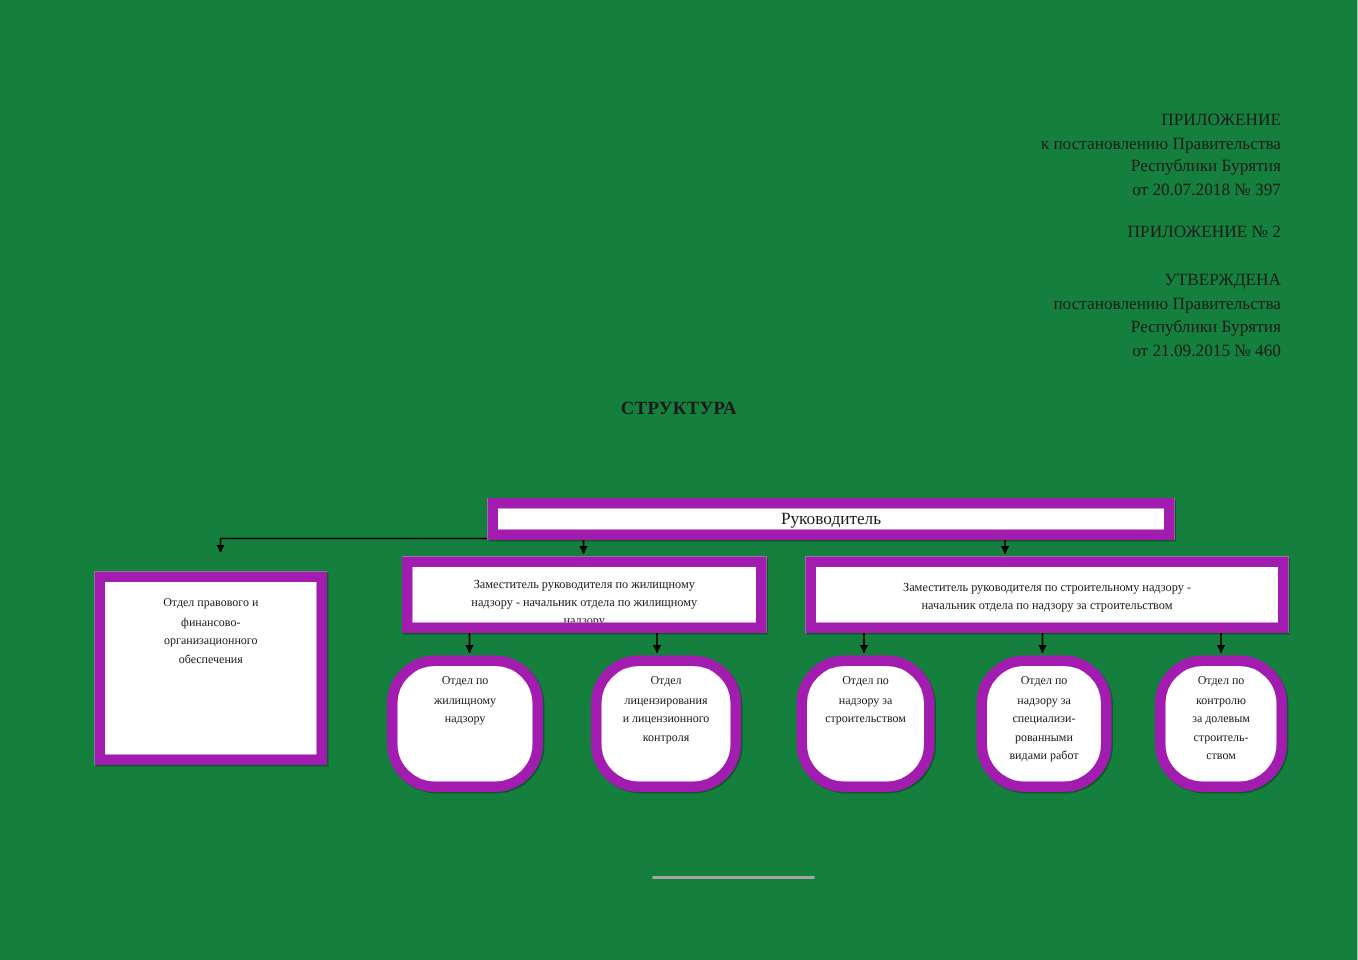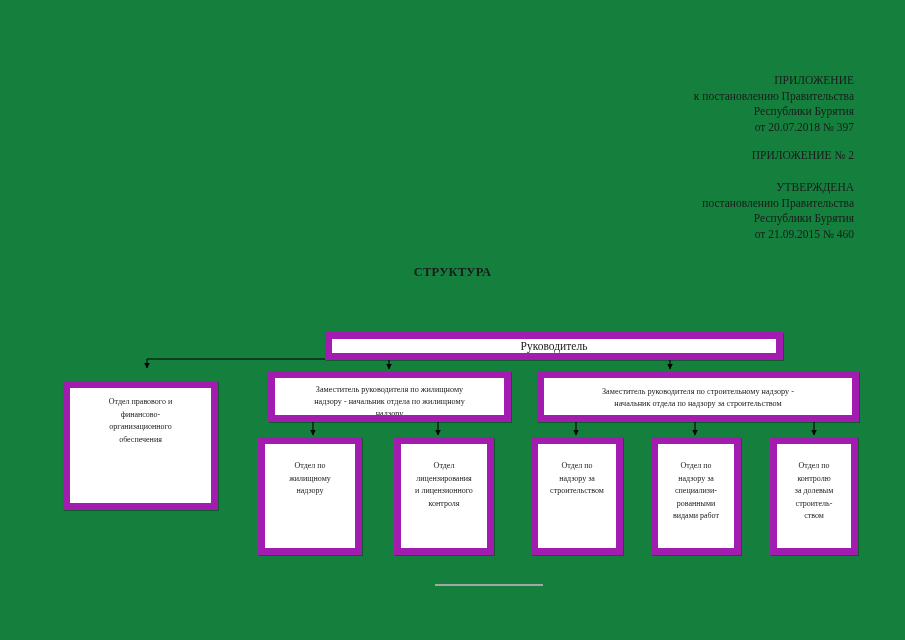--- a/index.html
+++ b/index.html
@@ -121,22 +121,23 @@
     top: 371px;
     width: 322px;
     height: 51px;
     padding-top: 8px;
   }
   #node-dep-build .txt { font-size: 8.2px; line-height: 12px; text-align: center; }
 
   
   .leaf {
     top: 437px;
-    height: 118px;
-    padding-top: 16px;
+    height: 91px;
+    padding-top: 4px;
+    border-radius: 32px;
   }
   .leaf .txt { font-size: 8px; line-height: 12.5px; }
 
   #node-housing-sup  { left: 258px; width: 104px; }
   #node-license      { left: 394px; width: 100px; }
   #node-build-sup    { left: 531px; width: 92px; }
   #node-special-sup  { left: 651px; width: 90px; }
   #node-equity-ctrl  { left: 770px; width: 88px; }
 
   

